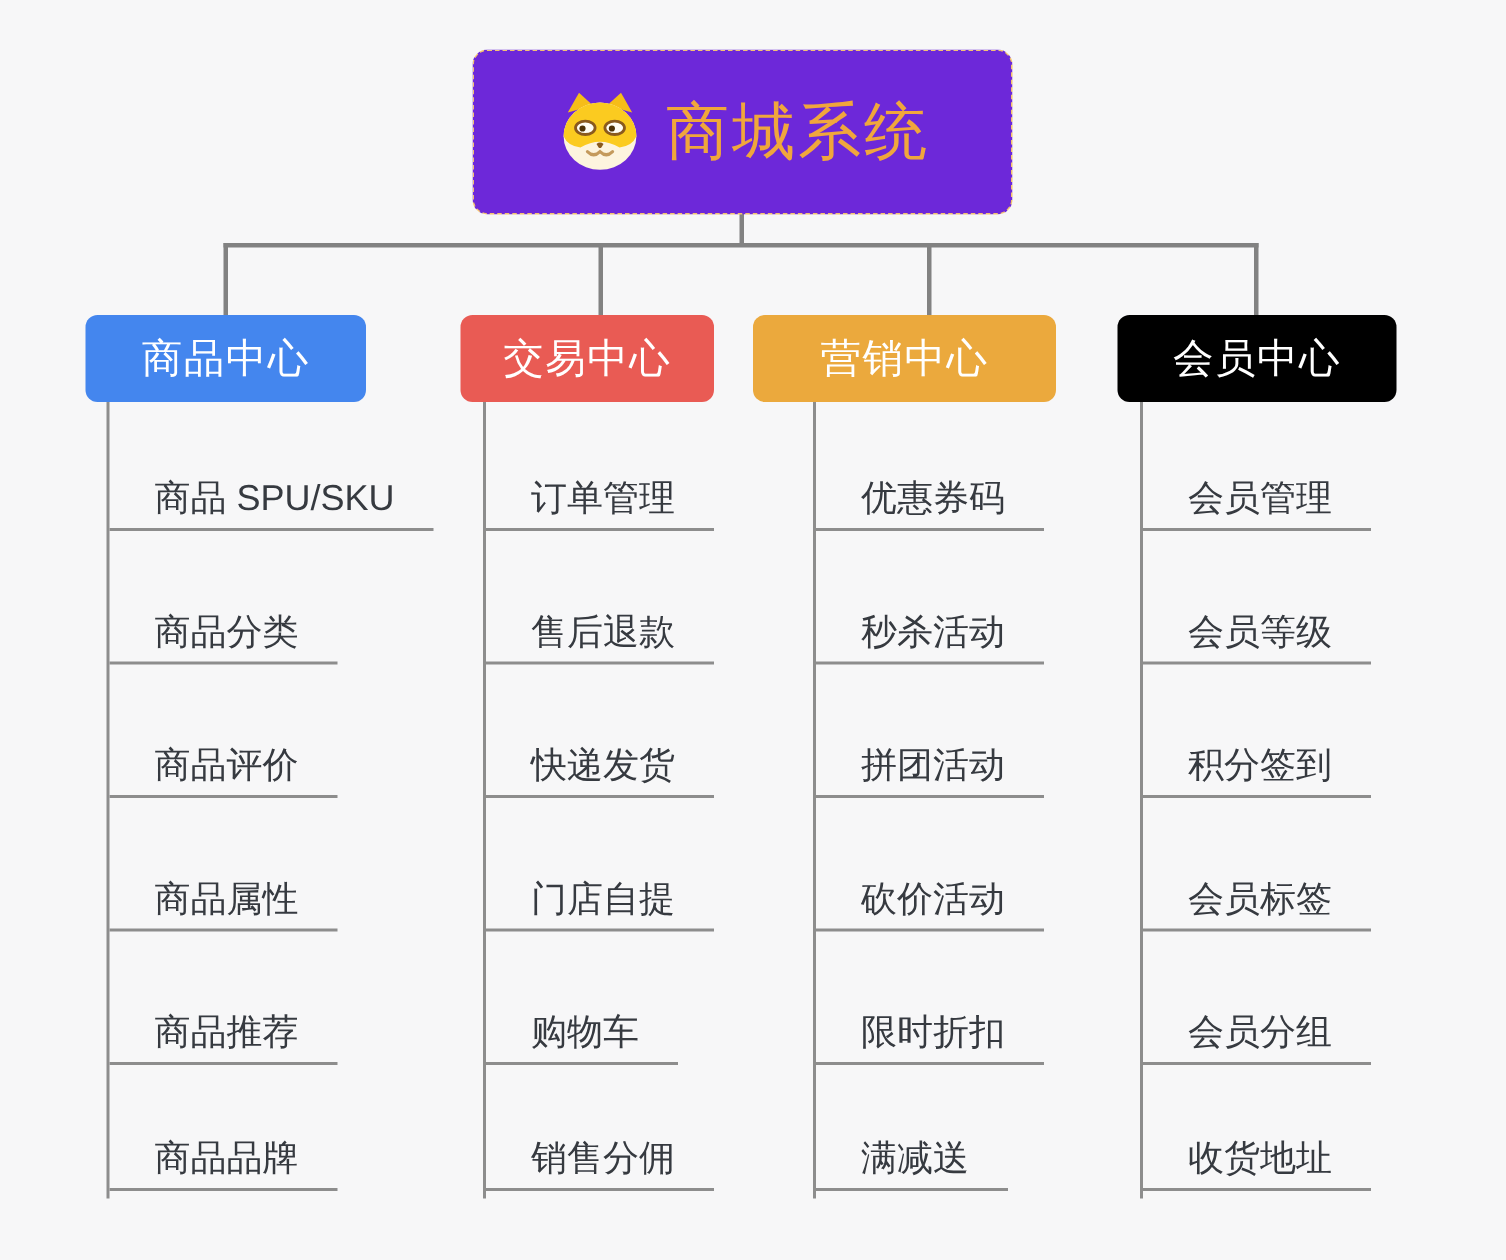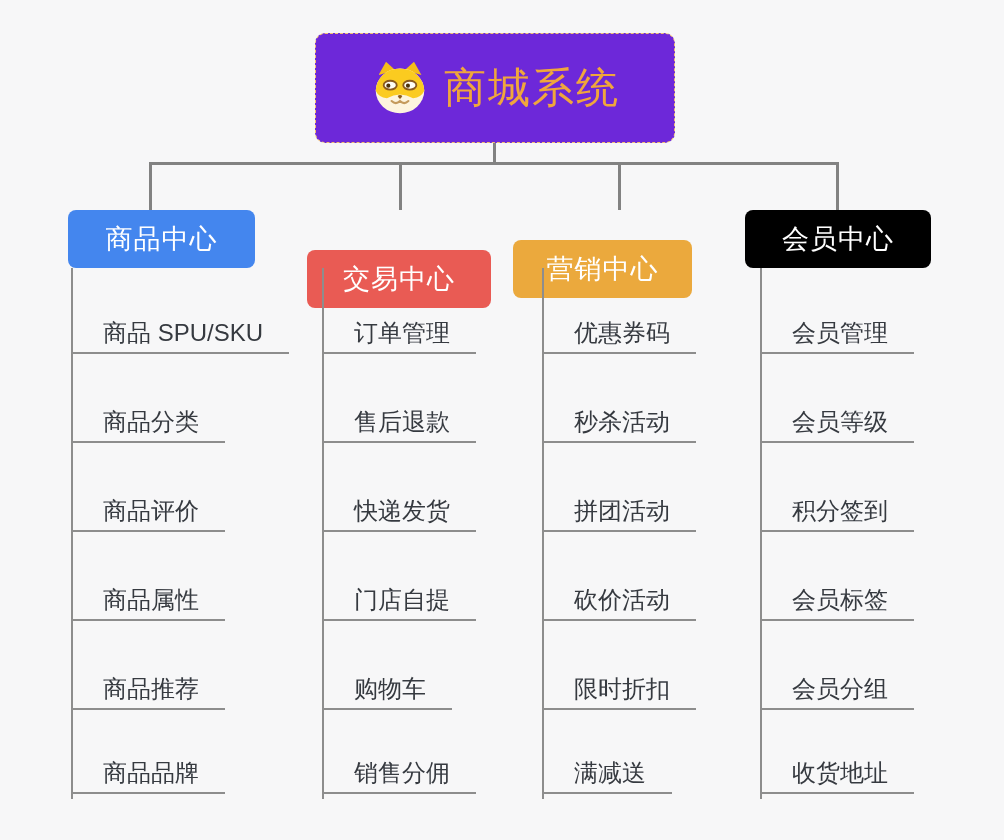--- a/index.html
+++ b/index.html
@@ -42,23 +42,23 @@
   .hnode{
     position:absolute;top:210px;height:58px;
     border-radius:8px;
     color:#ffffff;
     font-size:27px;
     letter-spacing:1px;
     display:flex;align-items:center;justify-content:center;
     white-space:nowrap;
     cursor:pointer;
   }
-  .hnode.b0{left:68px;width:187px;font-family:Liberation Mono, monospace;}
-  .hnode.b1{left:307px;width:184px;margin-top:40px;}
-  .hnode.b2{left:513px;width:179px;margin-top:30px;}
+  .hnode.b0{left:57px;width:187px;font-family:Liberation Mono, monospace;}
+  .hnode.b1{left:307px;width:169px;}
+  .hnode.b2{left:502px;width:202px;}
   .hnode.b3{left:745px;width:186px;}
   
   .col{
     position:absolute;top:268px;height:531px;
     border-left:2px solid var(--line);
   }
   .col.c0{left:71px;}
   .col.c1{left:322px;text-decoration:underline;}
   .col.c2{left:542px;}
   .col.c3{left:760px;}

